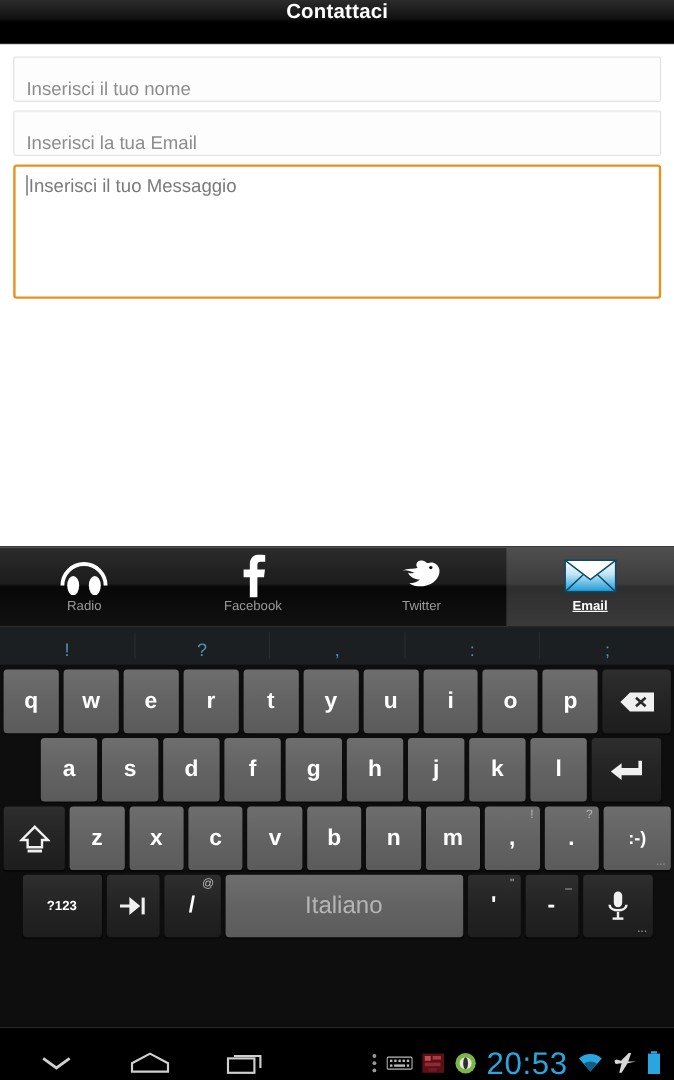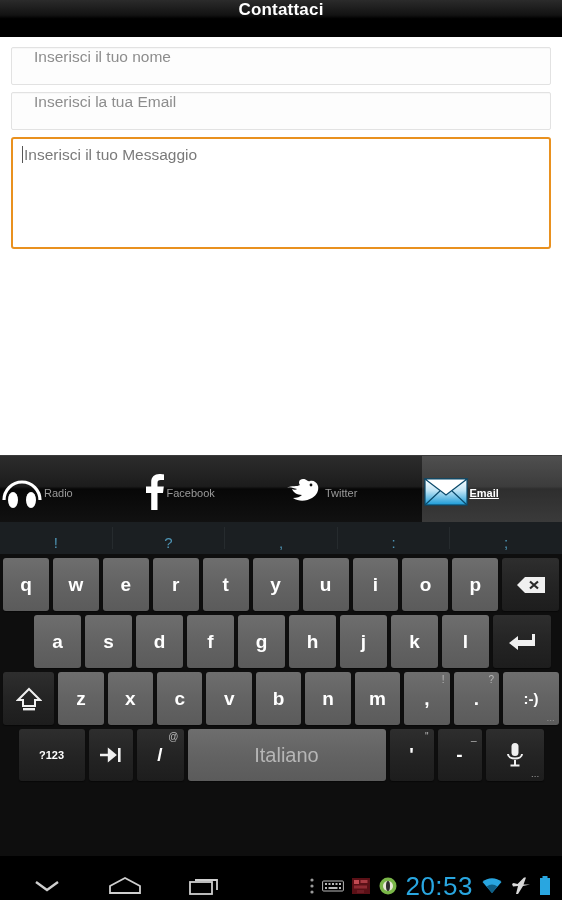--- a/index.html
+++ b/index.html
@@ -23,22 +23,22 @@
     letter-spacing:.2px;
   }
 
   
   .content { background:#fff; padding:10px 11px 0 11px; height:412px; }
   .field {
     width:540px; height:38px;
     background:#fdfdfd;
     border:1px solid #e2e2e2;
     border-radius:2px;
-    display:flex; align-items:flex-start;
-    padding:0 22px;
+    display:flex; align-items:flex-end;
+    padding:0 10px;
     margin-bottom:7px;
     box-shadow:inset 0 1px 0 #f7f7f7;
   }
   .field .ph { color:#8d8d8d; font-size:15.5px; }
   .textarea {
     width:540px; height:112px;
     background:#fff;
     border:2px solid #e9911f;
     border-radius:3px;
     padding:7px 9px 0 9px;
@@ -63,21 +63,21 @@
 
   
   .tabbar {
     position:absolute; left:0; top:455px;
     width:562px; height:67px;
     display:flex;
     background:linear-gradient(to bottom,#2c2c2c 0%,#1c1c1c 46%,#070707 50%,#111 100%);
     border-top:1px solid #3a3a3a;
   }
   .tab {
-    flex:1; display:flex; flex-direction:row;
+    flex:1; display:flex; flex-direction:column;
     align-items:center; justify-content:flex-start;
     padding-top:6px;
     position:relative;
   }
   .tab.active {
     background:linear-gradient(to bottom,#4f4f4f 0%,#3c3c3c 46%,#2e2e2e 50%,#3a3a3a 100%);
   }
   .tab .tab-icon {
     height:36px; display:flex; align-items:center; justify-content:center;
   }

